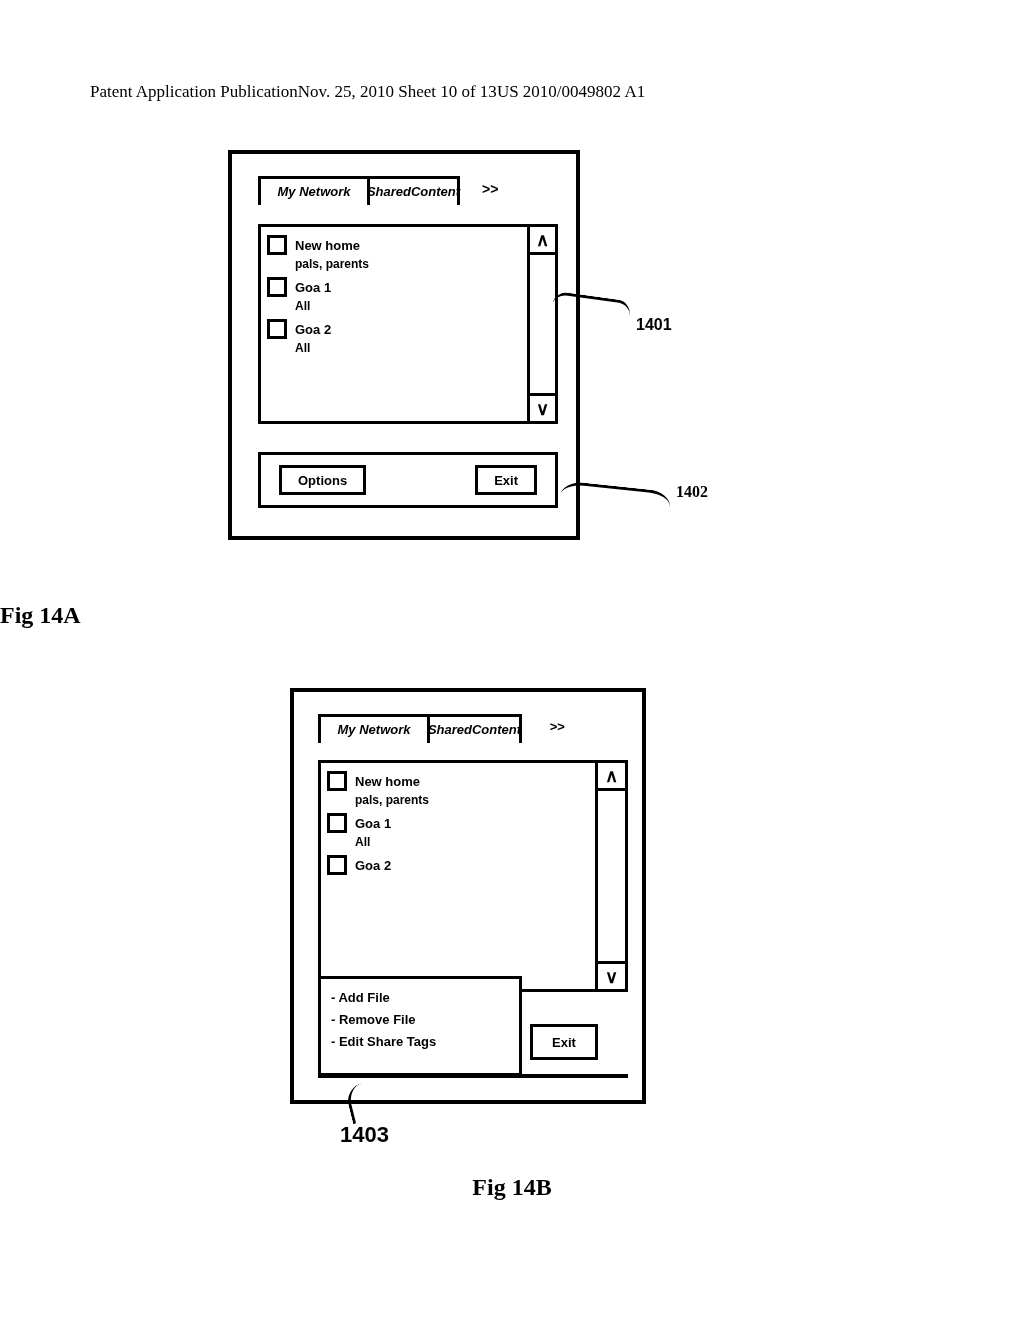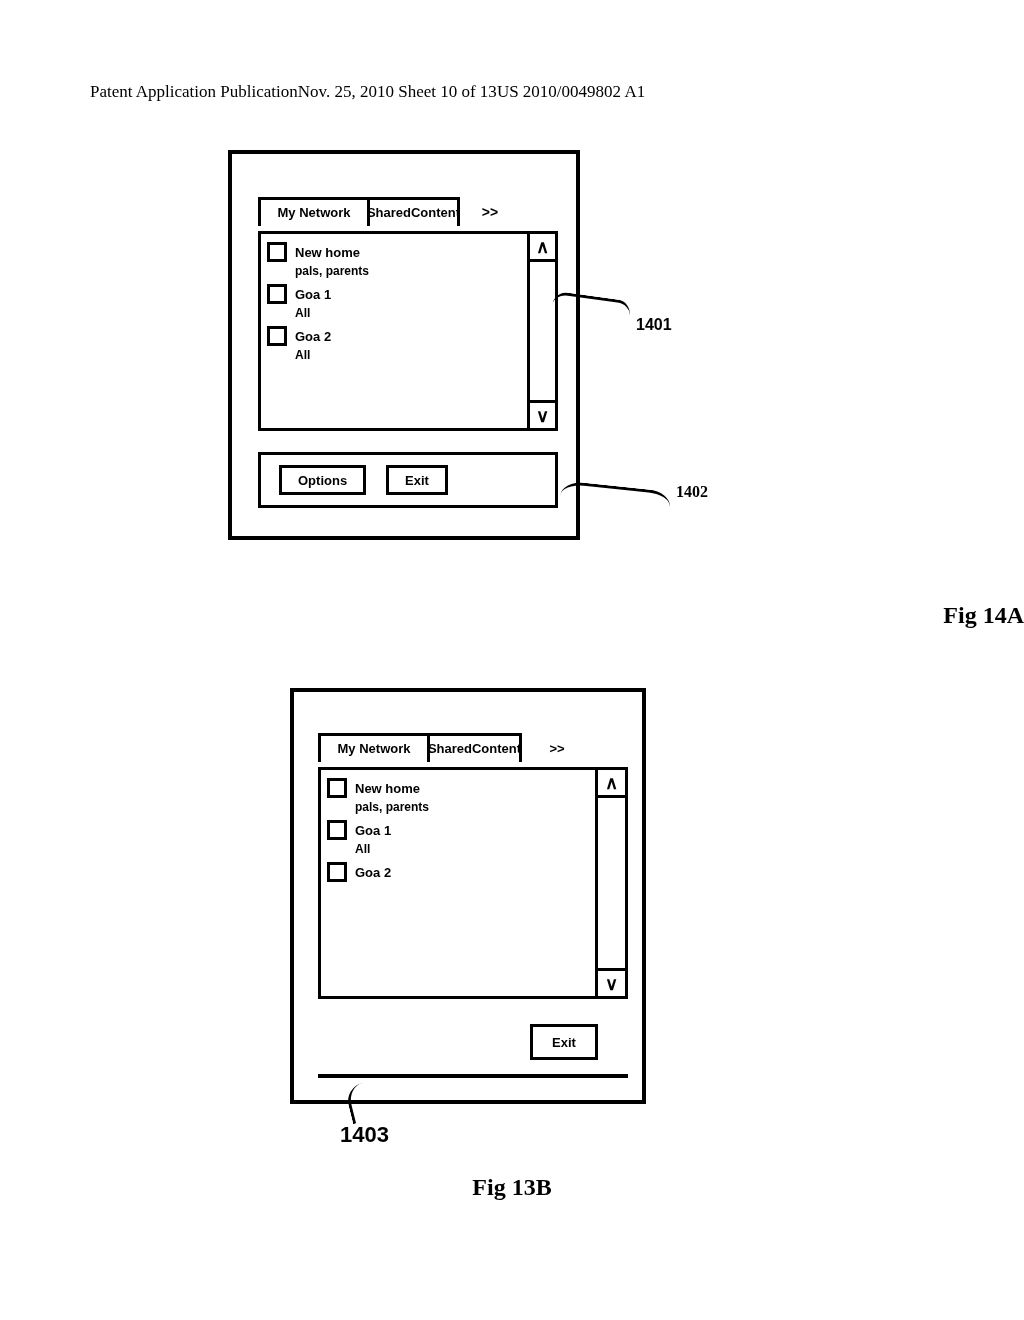--- a/index.html
+++ b/index.html
@@ -33,22 +33,23 @@
     top: 150px;
     left: 228px;
     width: 352px;
     height: 390px;
   }
   .tabs {
     position: absolute;
     top: 22px;
     left: 26px;
     display: flex;
-    align-items: flex-end;
+    align-items: flex-start;
     height: 50px;
+    font-style: italic;
   }
   .tab {
     border: 3px solid #000;
     border-bottom: none;
     font-weight: 900;
     font-family: Arial, sans-serif;
     font-size: 13px;
     padding: 6px 8px;
     text-align: center;
     display: flex;
@@ -65,21 +66,20 @@
     align-items: center;
     justify-content: center;
   }
   .listpane {
     position: absolute;
     left: 26px;
     top: 70px;
     width: 300px;
     height: 200px;
     border: 3px solid #000;
-    margin-top: 7px;
   }
   .scrollcol {
     position: absolute;
     right: 0;
     top: 0;
     width: 28px;
     height: 100%;
     border-left: 3px solid #000;
   }
   .scrollbtn {
@@ -118,37 +118,37 @@
   }
   .sub { margin-left: 28px; margin-bottom: 6px; font-size: 12px; }
   .bottombar {
     position: absolute;
     left: 26px;
     width: 300px;
     border: 3px solid #000;
     display: flex;
     gap: 20px;
     padding: 10px 18px;
-    justify-content: flex-start;
+    justify-content: space-between;
   }
   .deviceA .bottombar { top: 298px; height: 56px; }
   .btn {
     border: 3px solid #000;
     padding: 4px 16px;
     font-family: Arial, sans-serif;
     font-weight: 900;
     font-size: 13px;
     display: flex; align-items: center; justify-content: center;
   }
   .figlabelA {
     position: absolute;
     top: 602px;
     left: 0;
     width: 100%;
-    text-align: right;
+    text-align: left;
     font-family: "Times New Roman", serif;
     font-weight: 700;
     font-size: 24px;
   }
 
   
   .callout { position: absolute; font-family: Arial, sans-serif; font-weight: 900; font-size: 16px; }
   .calloutA1 { top: 316px; left: 636px; }
   .calloutA2 { top: 483px; left: 676px; font-family: Liberation Serif, serif; }
   .leadA1 {
@@ -314,18 +314,23 @@
       <div class="row">
         <div class="cb"></div>
         <span>Goa 2</span>
       </div>
     </div>
     <div class="scrollcol">
       <div class="scrollbtn">∧</div>
       <div class="scrollbtn bottom">∨</div>
     </div>
   </div>
+  <div class="popup">
+    <div>- Add File</div>
+    <div>- Remove File</div>
+    <div>- Edit Share Tags</div>
+  </div>
   <div class="exitbtn">Exit</div>
   <div class="hr"></div>
 </div>
 <div class="leadB"></div>
 <div class="calloutB">1403</div>
-<div class="figlabelB">Fig 13B</div>
+<div class="figlabelB">Fig 14B</div>
 
 </body></html>

